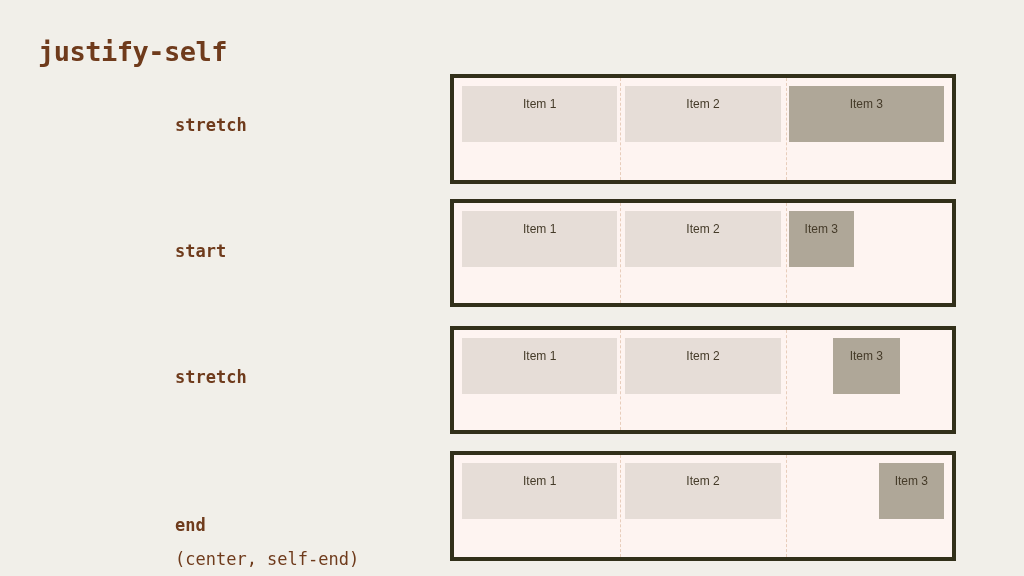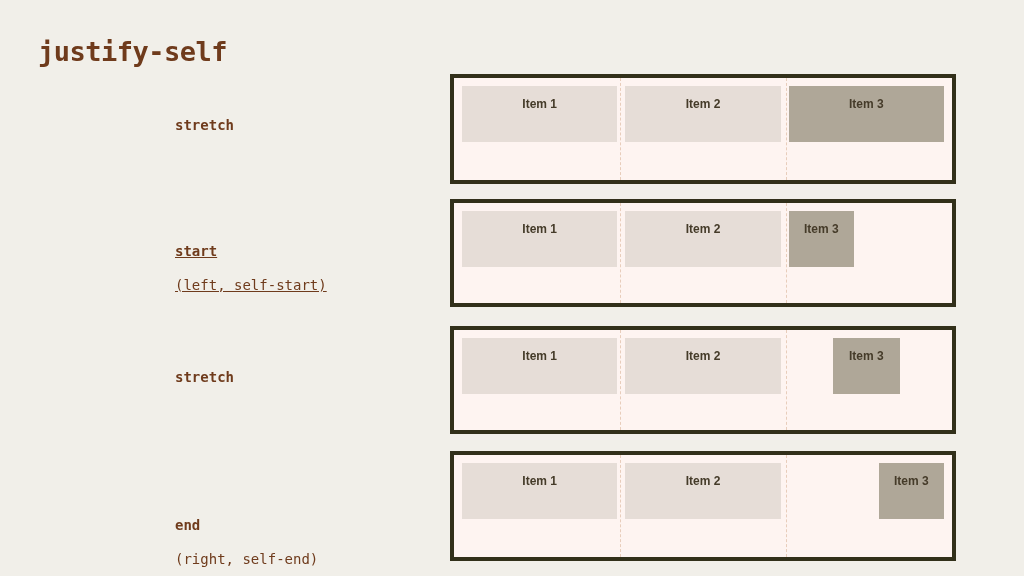--- a/index.html
+++ b/index.html
@@ -21,26 +21,26 @@
   }
   .slide{position:absolute;inset:0;}
   .page-title{
     position:absolute;left:30px;top:28px;
     font-size:27px;font-weight:bold;color:var(--text_brown);
     letter-spacing:-0.5px;
   }
   .row-label{
     position:absolute;left:163px;
     color:var(--text_brown);
-    font-size:14px;line-height:26px;
+    font-size:17px;line-height:26px;
   }
   .row-label .main{font-weight:bold;display:block;}
   .row-label .sub{font-weight:normal;display:block;}
   .lbl-1{top:100px;}
-  .lbl-2{top:226px;text-decoration:underline;}
+  .lbl-2{top:226px;}
   .lbl-3{top:352px;}
   .lbl-4{top:500px;}
 
   .demo-box{
     position:absolute;left:446px;width:506px;height:110px;
     border:4px solid var(--box_border);
     background:var(--box_bg);
   }
   .box-1{top:70px;}
   .box-2{top:195px;height:108px;}
@@ -50,21 +50,21 @@
   .grid-track{
     position:absolute;left:0;top:0;right:0;height:72px;
     display:flex;
   }
   .cell{width:33.333%;height:100%;display:flex;}
   .item{
     height:100%;
     background:var(--item_bg);
     color:var(--item_text);
     font-family:"Liberation Sans","DejaVu Sans",sans-serif;
-    font-size:12px;font-weight:bold;
+    font-size:12px;font-weight:normal;
     text-align:center;
     padding-top:11px;
   }
   .item-a{width:100%;}
   .item-3{background:var(--item3_bg);}
   .mode-stretch .item-3{width:100%;}
   .mode-start   .item-3{width:42%;margin-right:auto;}
   .mode-center  .item-3{width:43%;margin-left:auto;margin-right:auto;}
   .mode-end     .item-3{width:42%;margin-left:auto;}
 
@@ -97,21 +97,20 @@
       <div class="cell">
         <div class="item item-3">Item 3</div>
       </div>
     </div>
     <div class="sep sep-1"></div>
     <div class="sep sep-2"></div>
   </div>
 
   <div class="row-label lbl-2">
     <span class="main">start</span>
-    <span class="sub">(left, self-start)</span>
   </div>
   <div class="demo-box box-2 mode-start">
     <div class="grid-track">
       <div class="cell">
         <div class="item item-a">Item 1</div>
       </div>
       <div class="cell">
         <div class="item item-a">Item 2</div>
       </div>
       <div class="cell">
@@ -137,21 +136,21 @@
       <div class="cell">
         <div class="item item-3">Item 3</div>
       </div>
     </div>
     <div class="sep sep-1"></div>
     <div class="sep sep-2"></div>
   </div>
 
   <div class="row-label lbl-4">
     <span class="main">end</span>
-    <span class="sub">(right, self-end)</span>
+    <span class="sub">(center, self-end)</span>
   </div>
   <div class="demo-box box-4 mode-end">
     <div class="grid-track">
       <div class="cell">
         <div class="item item-a">Item 1</div>
       </div>
       <div class="cell">
         <div class="item item-a">Item 2</div>
       </div>
       <div class="cell">

